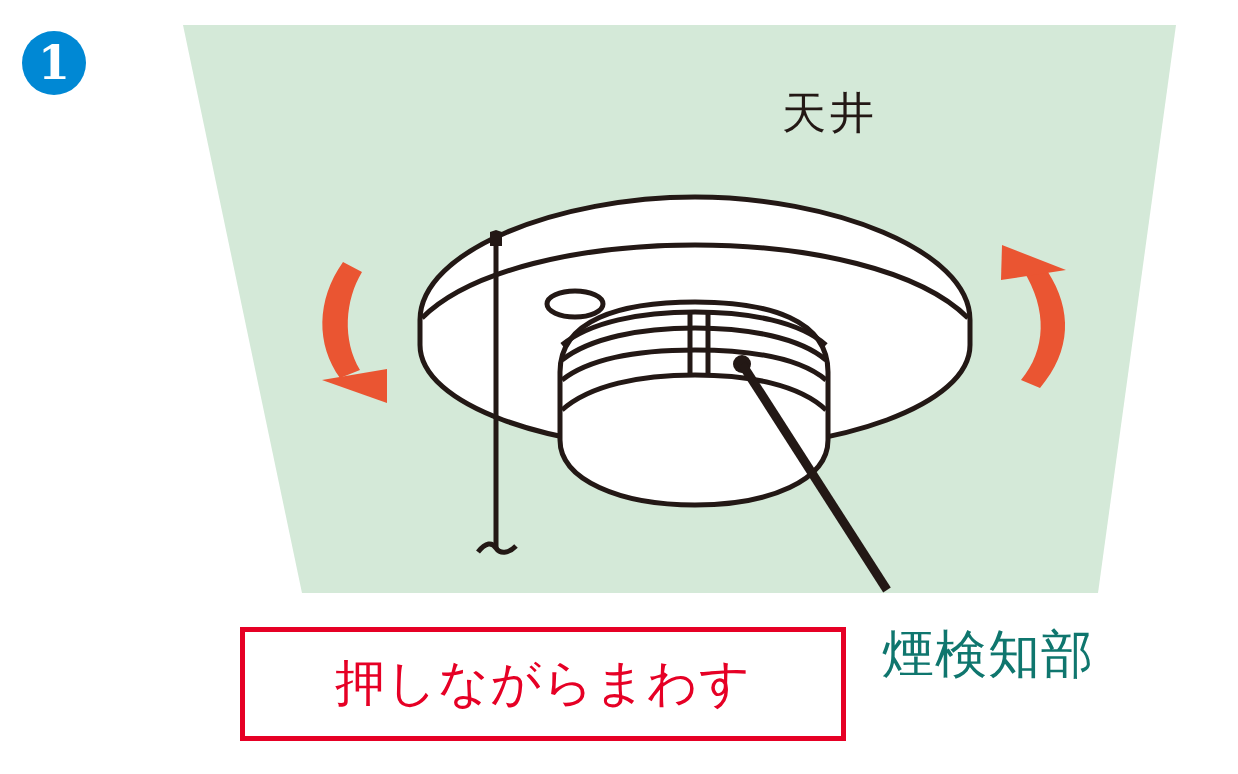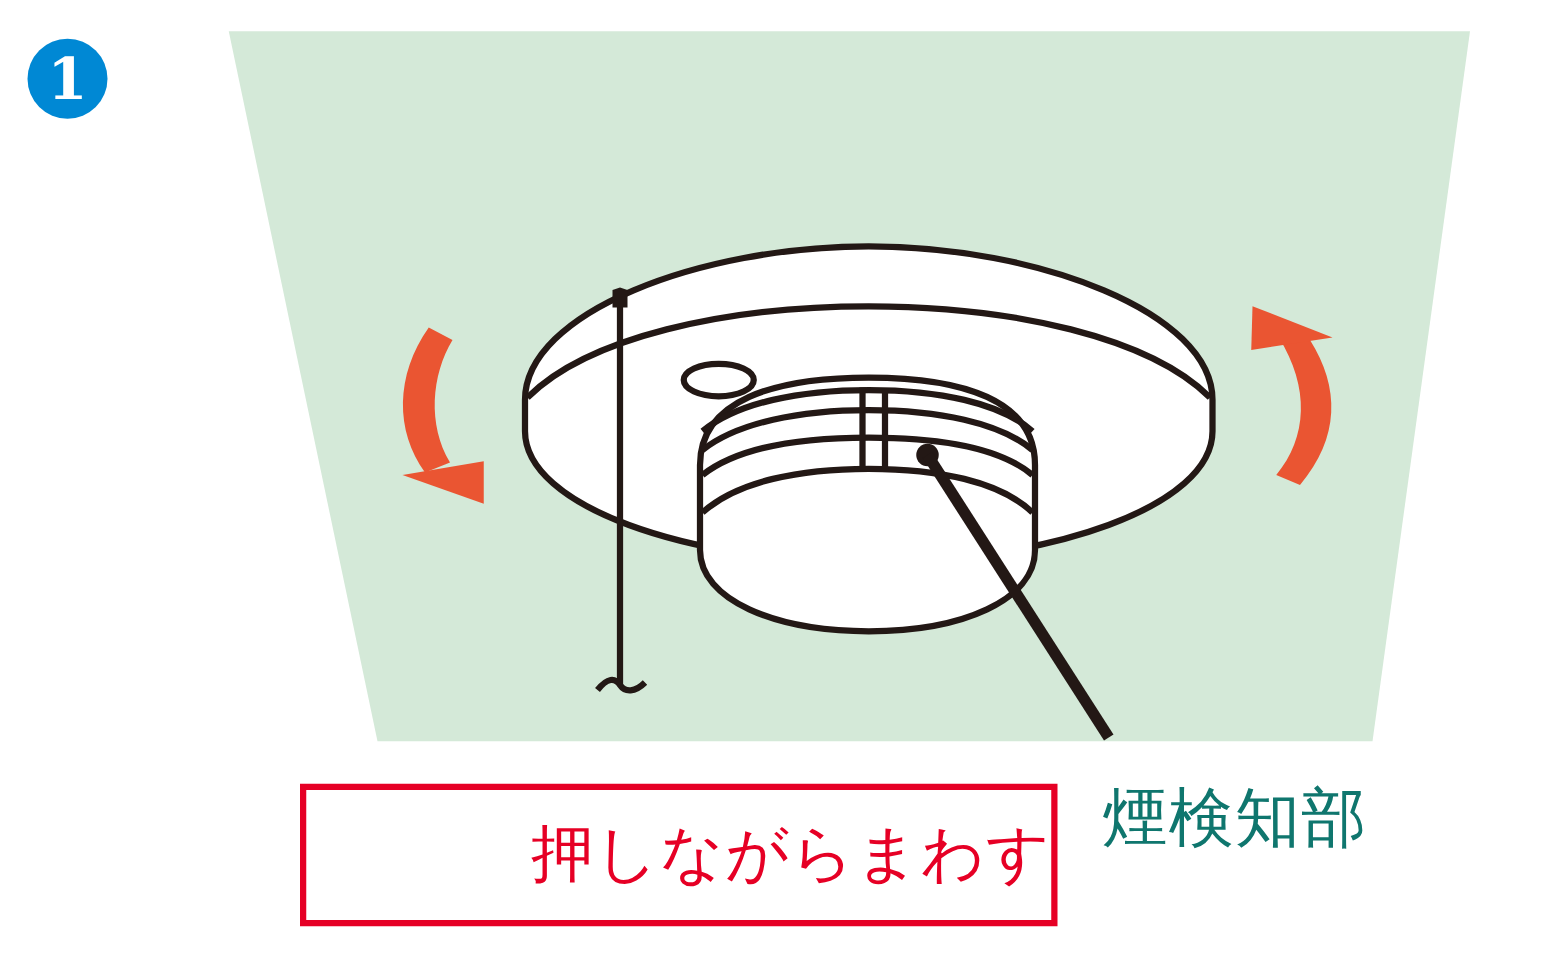--- a/index.html
+++ b/index.html
@@ -9,21 +9,21 @@
     .step-badge { position: absolute; left: 22px; top: 31px; width: 64px; height: 64px;
                   border-radius: 50%; background: #0088d4; color: #fff;
                   font-family: "DejaVu Serif", "Liberation Serif", serif; font-weight: bold;
                   font-size: 46px; line-height: 64px; text-align: center; }
     .label-ceiling { position: absolute; left: 782px; top: 84px; font-size: 44px;
                      color: #231815; letter-spacing: 4px; }
     .label-detector { position: absolute; left: 882px; top: 620px; font-size: 52px;
                       color: #0f766e; letter-spacing: 1px; }
     .instruction-box { position: absolute; left: 240px; top: 627px; width: 596px; height: 104px;
                        border: 5px solid #e60025; box-sizing: content-box; }
-    .instruction-text { position: absolute; left: 0; right: 0; top: 18px; text-align: right;
+    .instruction-text { position: absolute; left: 0; right: 0; top: 18px; text-align: center;
                         font-size: 50px; color: #e60025; letter-spacing: 1px; }
   </style>
 </head>
 <body>
 
 <div class="stage">
 
   <svg width="1238" height="774" viewBox="0 0 1238 774" xmlns="http://www.w3.org/2000/svg" style="position:absolute;left:0;top:0">
 
     <polygon points="183,25 1176,25 1098,593 302,593" fill="#d4e9d8"></polygon>
@@ -70,19 +70,20 @@
 
     <g fill="#ea5532">
       <path d="M1023,270 L1048,272 C1072,310 1072,350 1040,388 L1021,380
                C1046,350 1048,310 1023,270 Z"></path>
       <polygon points="1002,245 1066,270 1001,280"></polygon>
     </g>
   </svg>
 
   <div class="step-badge">1</div>
 
+  <div class="label-ceiling">天井</div>
 
   <div class="label-detector">煙検知部</div>
 
   <div class="instruction-box">
     <div class="instruction-text">押しながらまわす</div>
   </div>
 </div>
 
 </body></html>

